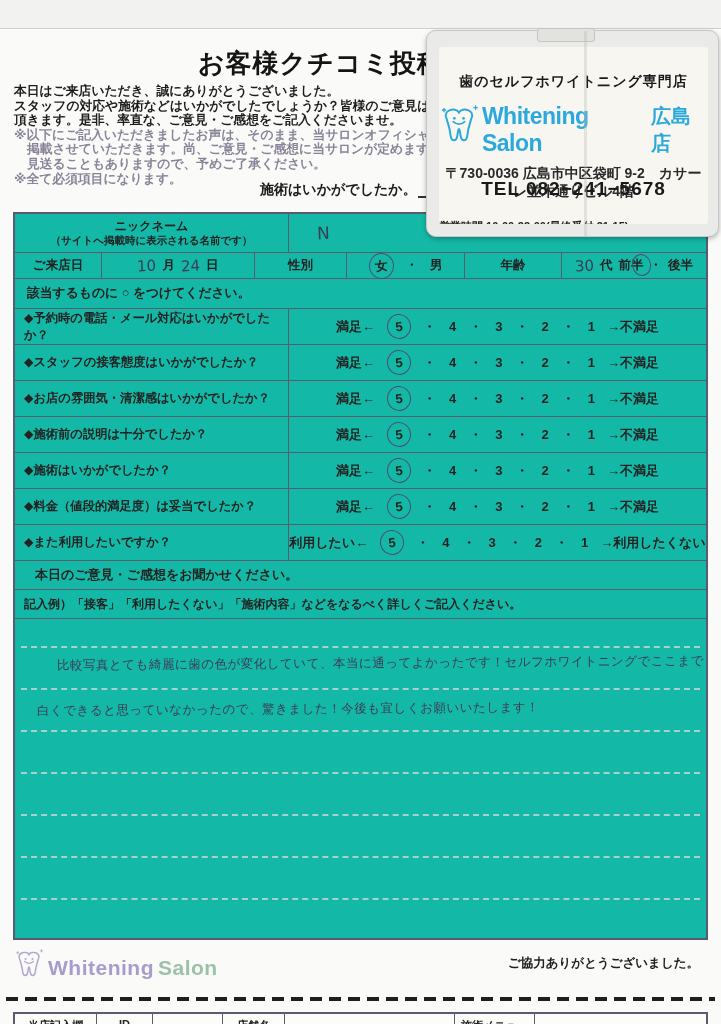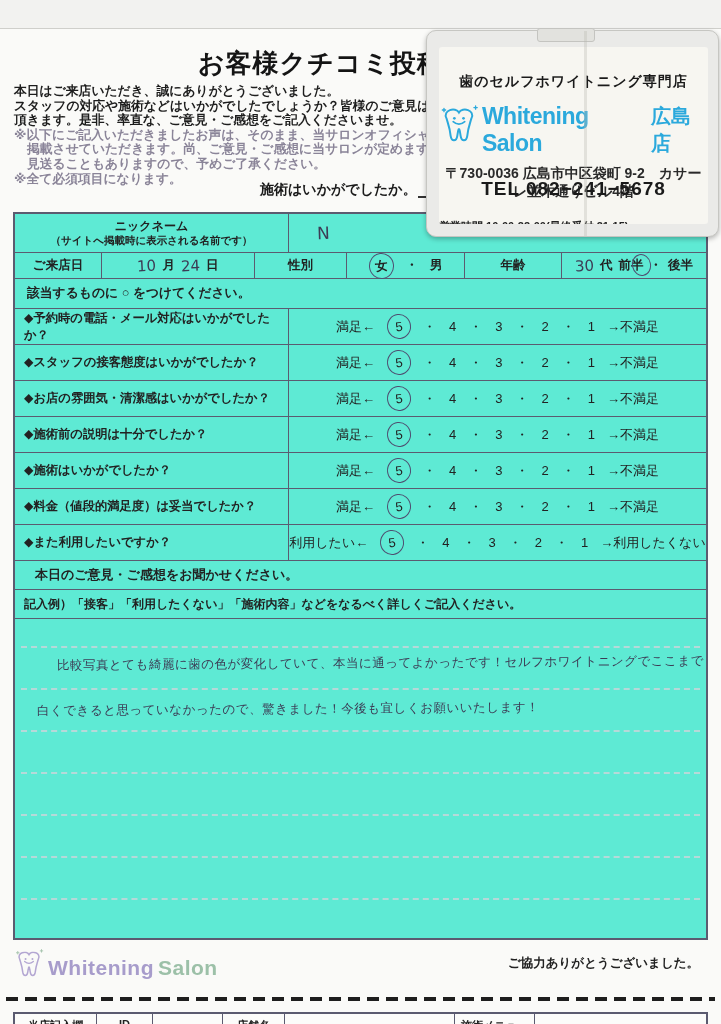--- a/index.html
+++ b/index.html
@@ -35,39 +35,39 @@
   .card-brand { font-size:23px; font-weight:700; letter-spacing:-0.5px; }
   .card-branch { font-size:20px; font-weight:700; margin-left:2px; }
   .card-address { position:absolute; top:118px; left:0; width:100%; text-align:center;
                   font-size:14px; font-weight:700; color:#2a2a2a; }
   .card-tel { position:absolute; top:131px; left:0; width:100%; text-align:center;
               font-size:19px; font-weight:700; color:#1a1a1a; letter-spacing:1px; }
   .card-hours { position:absolute; top:172px; left:0; width:100%; text-align:left;
                 font-size:11px; font-weight:700; color:#222; }
 
   
-  .main-table { top:212px; left:13px; width:695px; height:728px; border:2px solid #5b5b70; background:#5eead4; }
+  .main-table { top:212px; left:13px; width:695px; height:728px; border:2px solid #5b5b70; background:#14b8a6; }
   .t-row { display:flex; border-bottom:1.5px solid #5b5b70; }
   .t-cell { border-right:1.5px solid #5b5b70; display:flex; align-items:center; justify-content:center; }
   .t-cell.last { border-right:none; }
   .nick-row { height:39px; }
   .nick-label-cell { width:274px; flex-direction:column; line-height:1.25; }
   .nick-l1 { font-size:12px; font-weight:700; }
   .nick-l2 { font-size:10.5px; font-weight:600; }
   .nick-value-cell { flex:1; justify-content:flex-start; padding-left:28px; }
   .visit-row { height:26px; font-size:12.5px; font-weight:700; }
   .w-visit-label { width:87px; } .w-visit-val { width:153px; gap:6px; }
   .w-gender-label { width:92px; } .w-gender-val { width:118px; gap:12px; }
   .w-age-label { width:97px; } .w-age-val { flex:1; gap:6px; }
   .instr-row { height:30px; justify-content:flex-start; padding-left:12px; align-items:center;
                font-size:12.8px; font-weight:700; }
 
   .q-row { height:36px; }
   .q-label-cell { width:274px; justify-content:flex-start; padding-left:9px; font-size:12.3px; font-weight:700; }
-  .q-scale-cell { flex:1; font-size:13px; font-weight:400; gap:12px; }
+  .q-scale-cell { flex:1; font-size:13px; font-weight:700; gap:12px; }
   .scale-tail { letter-spacing:0px; }
 
   .c-head-row { height:29px; justify-content:flex-start; padding-left:20px; align-items:center;
                 font-size:13px; font-weight:700; }
   .c-hint-row { height:29px; justify-content:flex-start; padding-left:9px; align-items:center;
                 font-size:12px; font-weight:700; }
   .c-area { position:relative; height:322px; border-bottom:none; display:block; }
   .guide { position:absolute; left:6px; right:6px; height:0; border-top:2px dashed #ccd6da; opacity:.8; }
 
   

